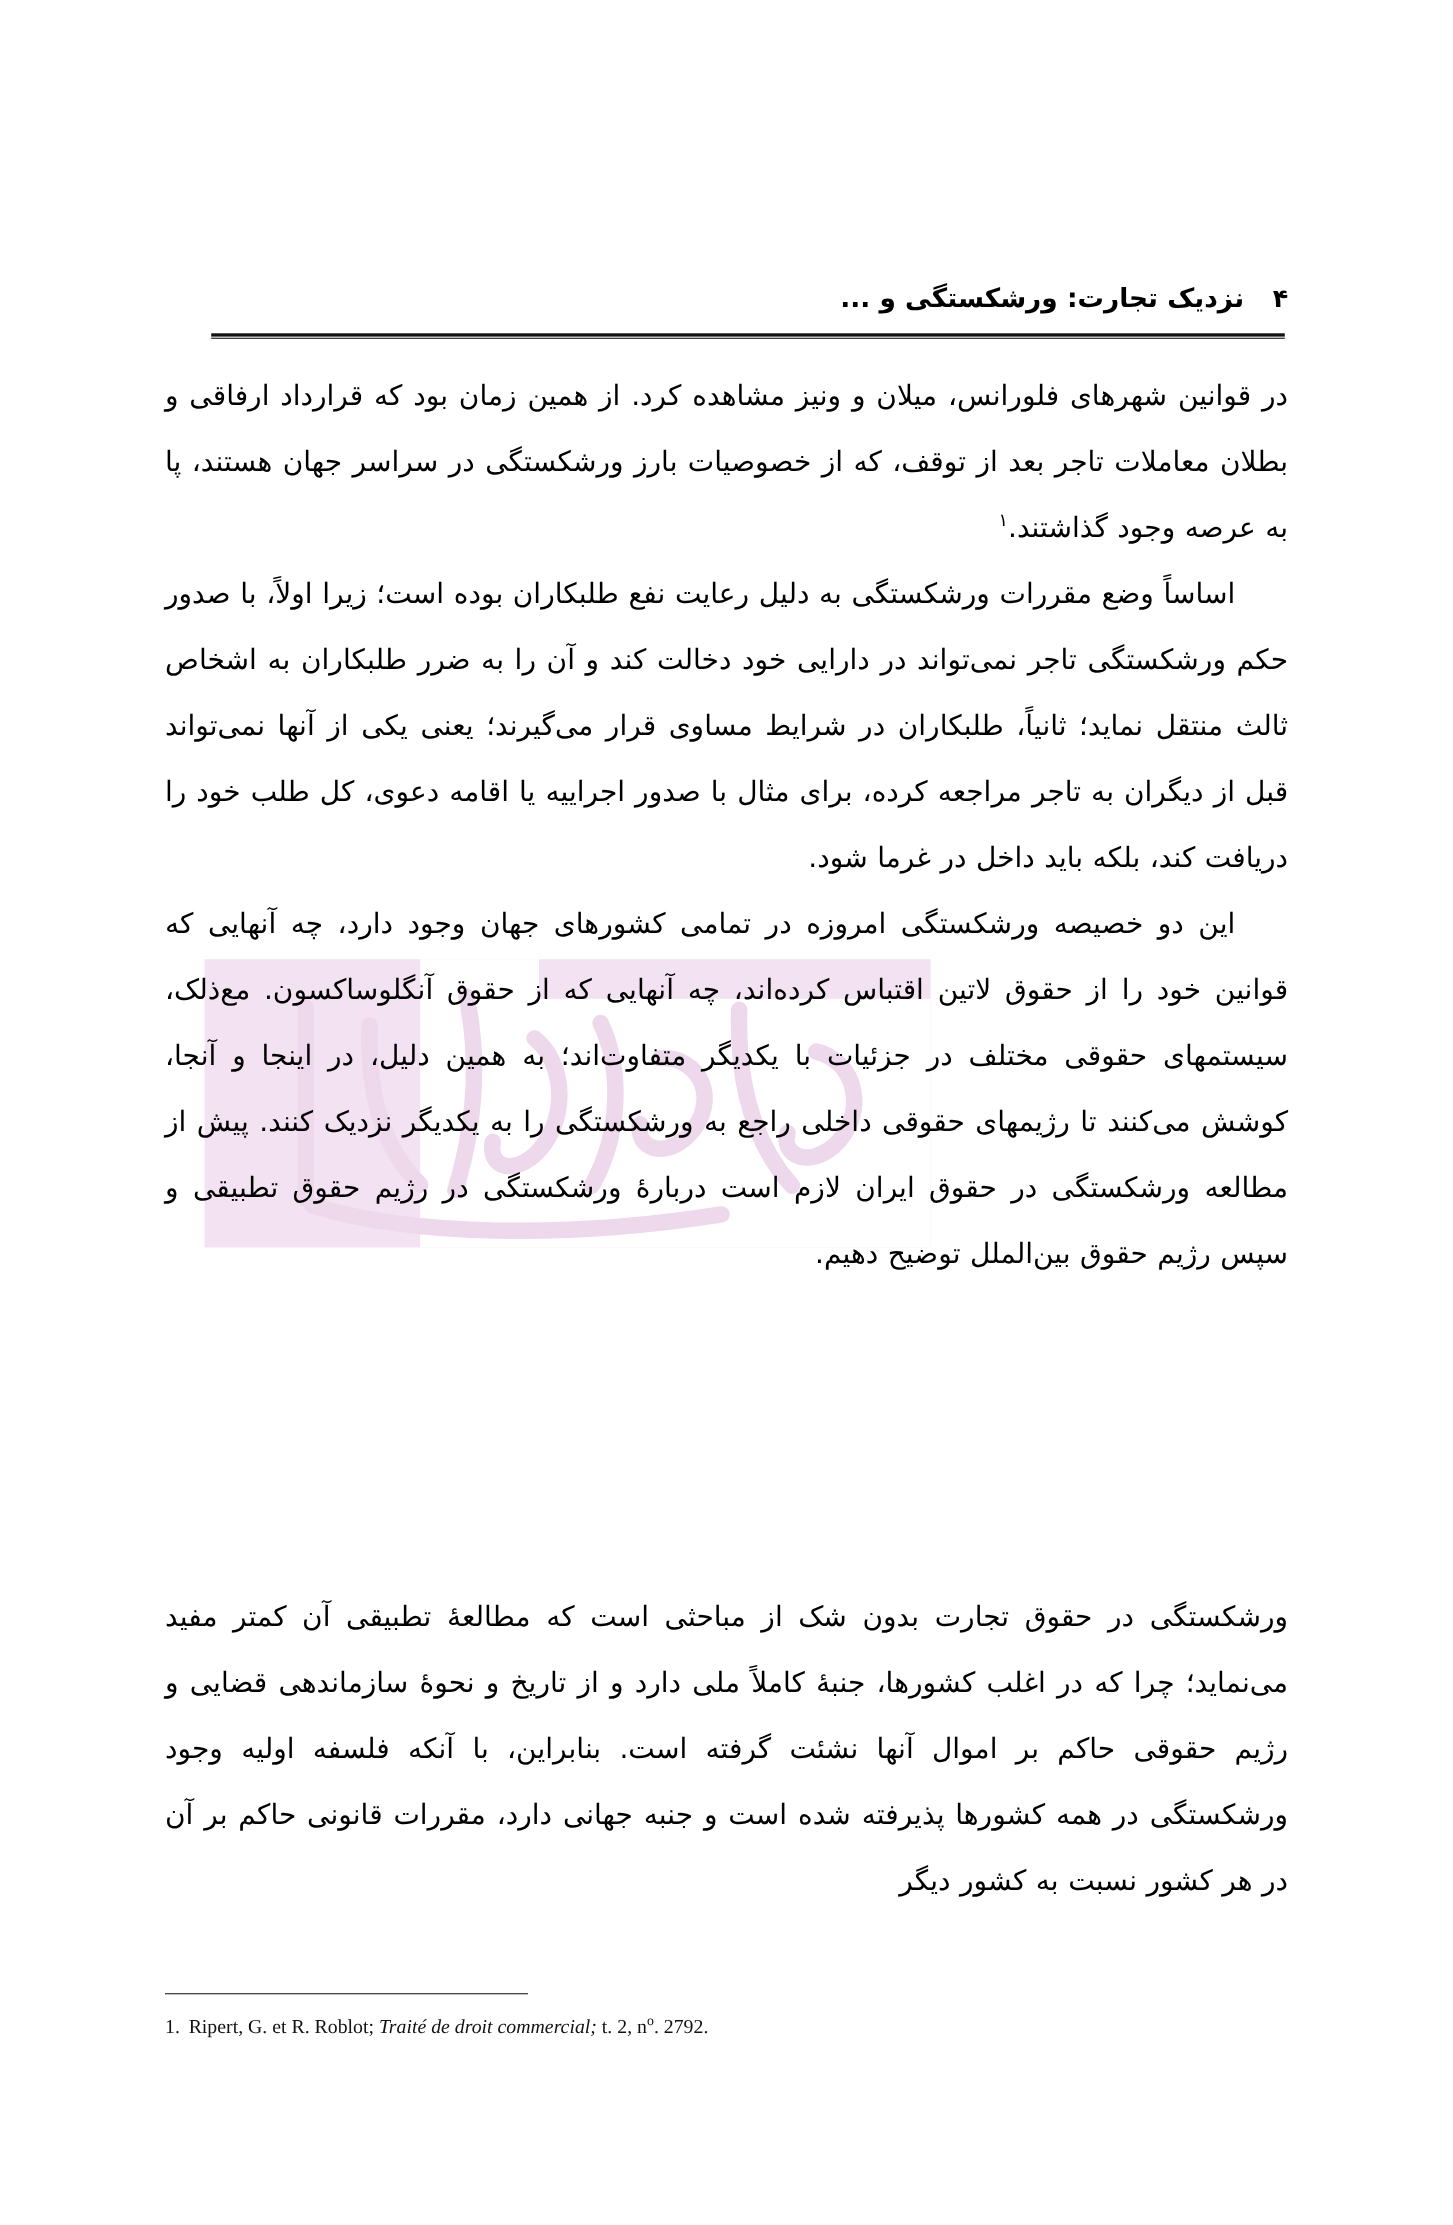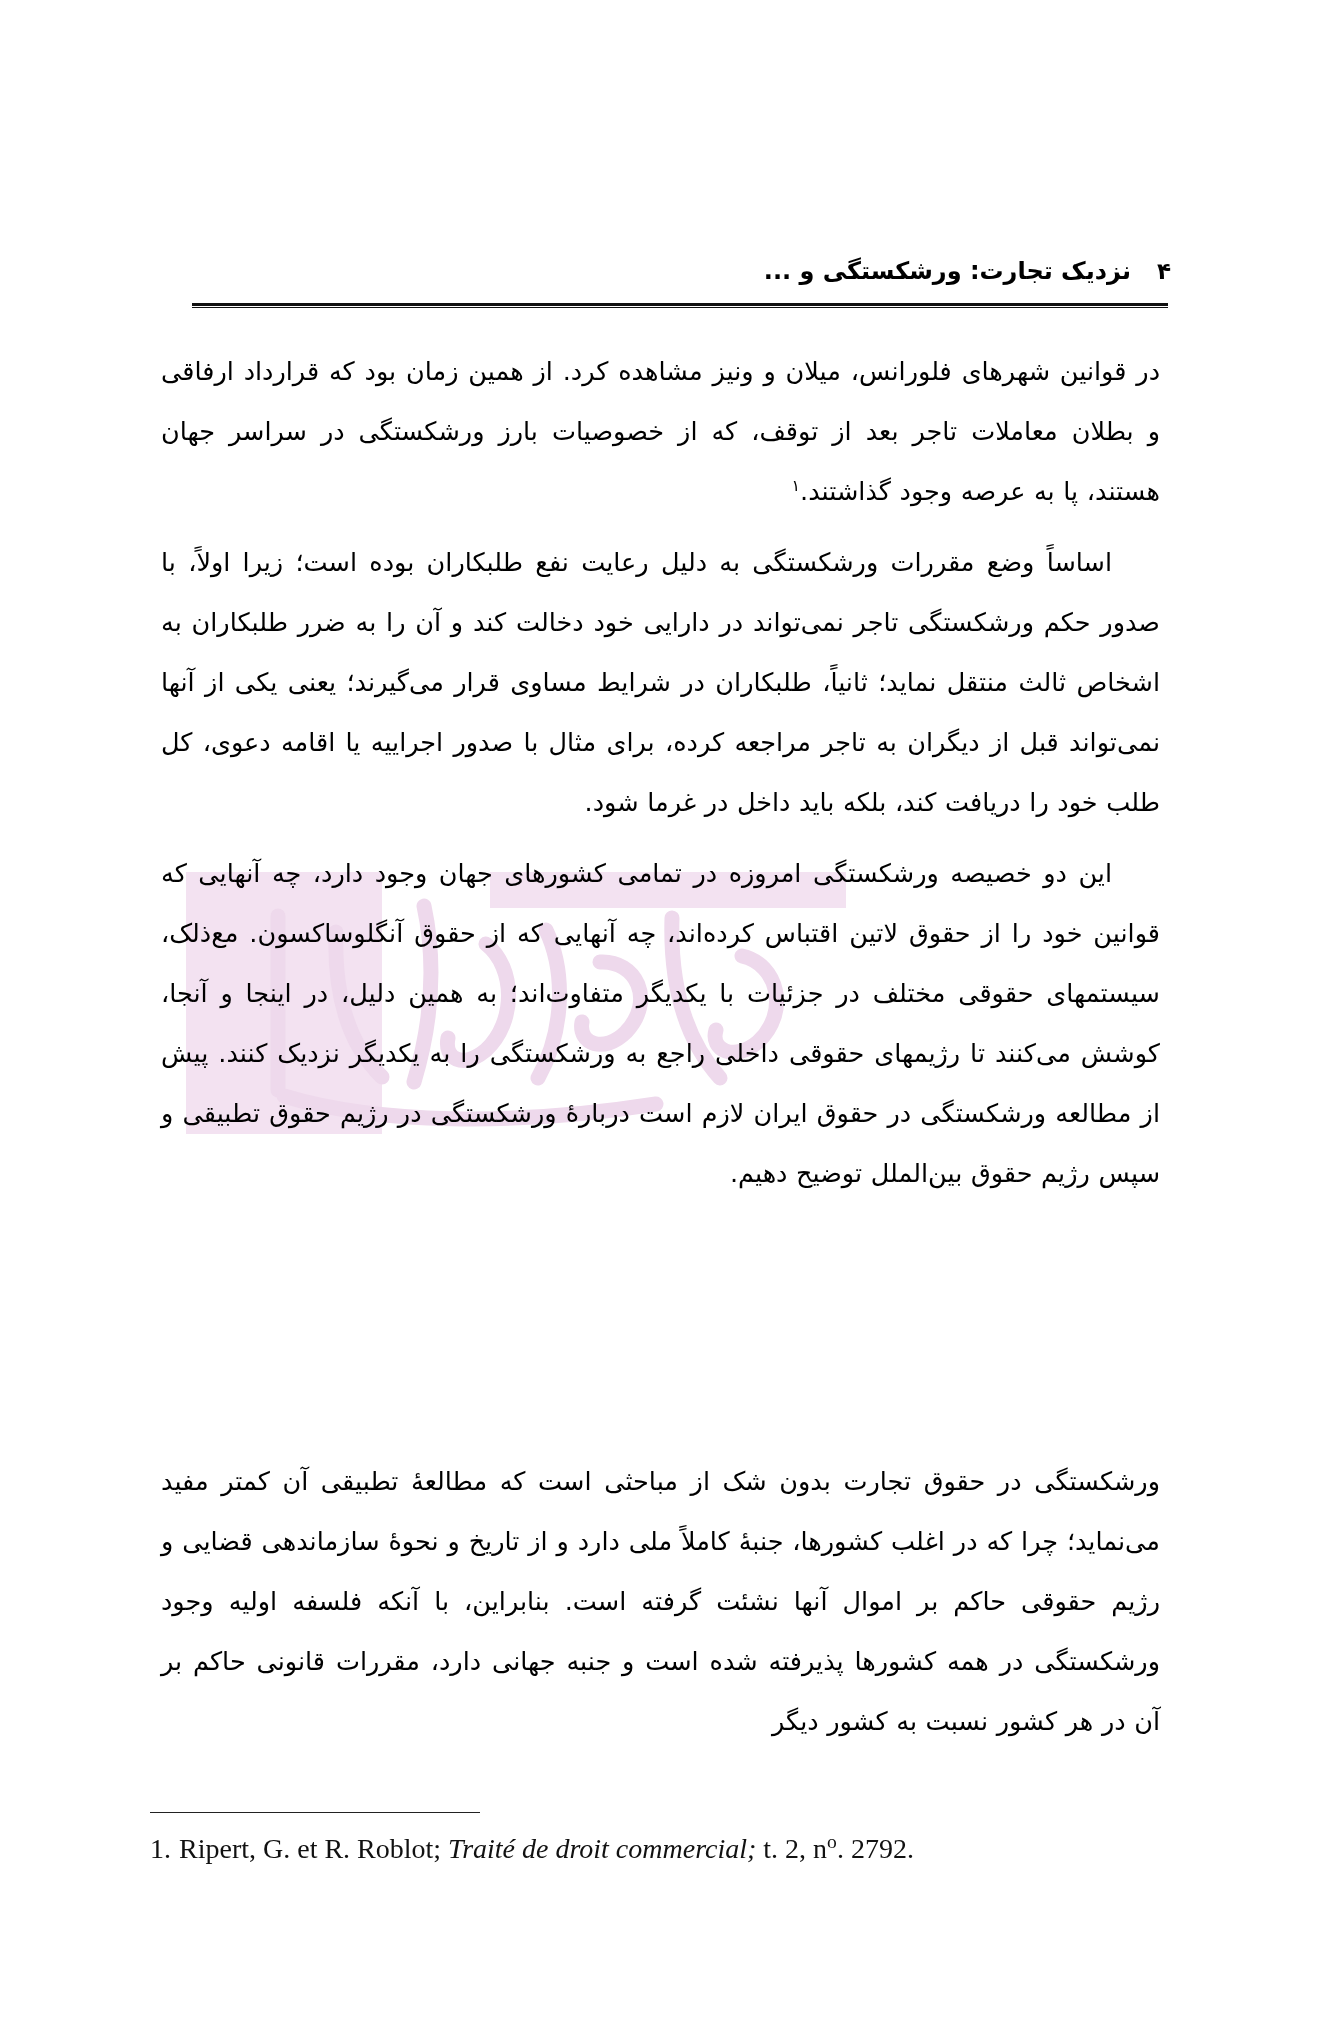--- a/index.html
+++ b/index.html
@@ -59,21 +59,21 @@
   .col {
     position: absolute;
     top: 330px;
     left: 150px;
     right: 150px;
     direction: rtl;
     text-align: justify;
     text-align-last: right;
   }
   p.body {
-    margin: 11px;
+    margin: 0;
     font-size: 25.5px;
     line-height: 60px;
     text-align: justify;
     text-align-last: right;
     word-spacing: 0.5px;
   }
   p.body.indent {
     text-indent: 48px;
   }
   .fn-ref {
@@ -144,21 +144,21 @@
     border-top: 1.4px solid #222222;
   }
   .footnotes {
     position: absolute;
     top: 1828px;
     left: 150px;
     right: 150px;
     direction: ltr;
     text-align: left;
     font-family: "Liberation Serif", "DejaVu Serif", serif;
-    font-size: 28px;
+    font-size: 18px;
     line-height: 1.45;
     color: #111111;
   }
   .footnotes .fn-num { margin-right: 8px; }
   .footnotes i { font-style: italic; }
   .footnotes sup { font-size: 0.7em; vertical-align: super; }
   .fn-item { white-space: nowrap; }
 </style>
 </head>
 <body>

